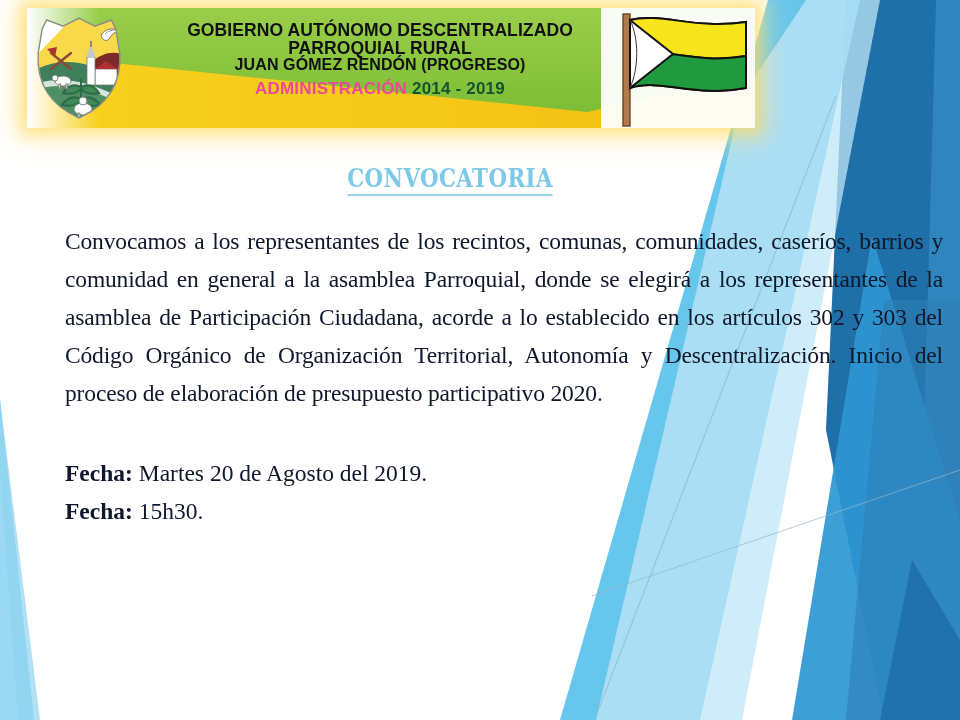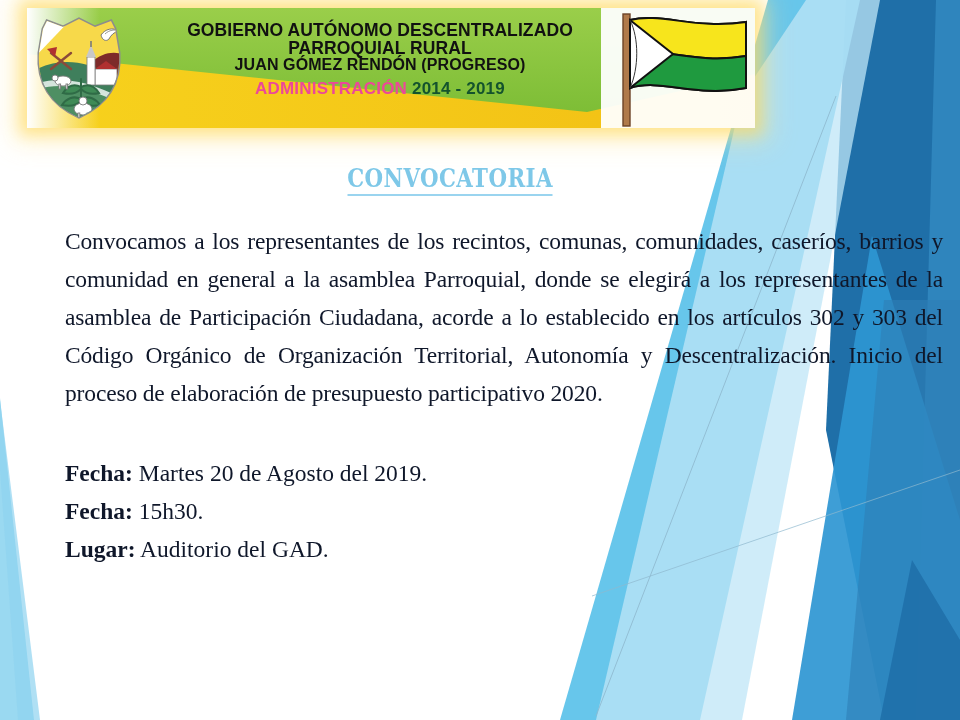--- a/index.html
+++ b/index.html
@@ -336,18 +336,17 @@
     <span id="title-text">CONVOCATORIA</span>
   </div>
 
   <div id="body-area">
 
     <p id="intro">Convocamos a los representantes de los recintos, comunas, comunidades, caseríos, barrios y comunidad en general a la asamblea Parroquial, donde se elegirá a los representantes de la asamblea de Participación Ciudadana, acorde a lo establecido en los artículos 302 y 303 del Código Orgánico de Organización Territorial, Autonomía y Descentralización. Inicio del proceso de elaboración de presupuesto participativo 2020.</p>
 
     <div id="details">
       <span class="detail-row"><span class="detail-label">Fecha:</span><span class="detail-value"> Martes 20 de Agosto del 2019.</span></span>
       <span class="detail-row"><span class="detail-label">Fecha:</span><span class="detail-value">  15h30.</span></span>
-      <span class="detail-row"><span class="detail-label">Lugar:</span><span class="detail-value"> Auditorio del GAD.</span></span>
     </div>
 
   </div>
 
 </div>
 
 </body></html>

